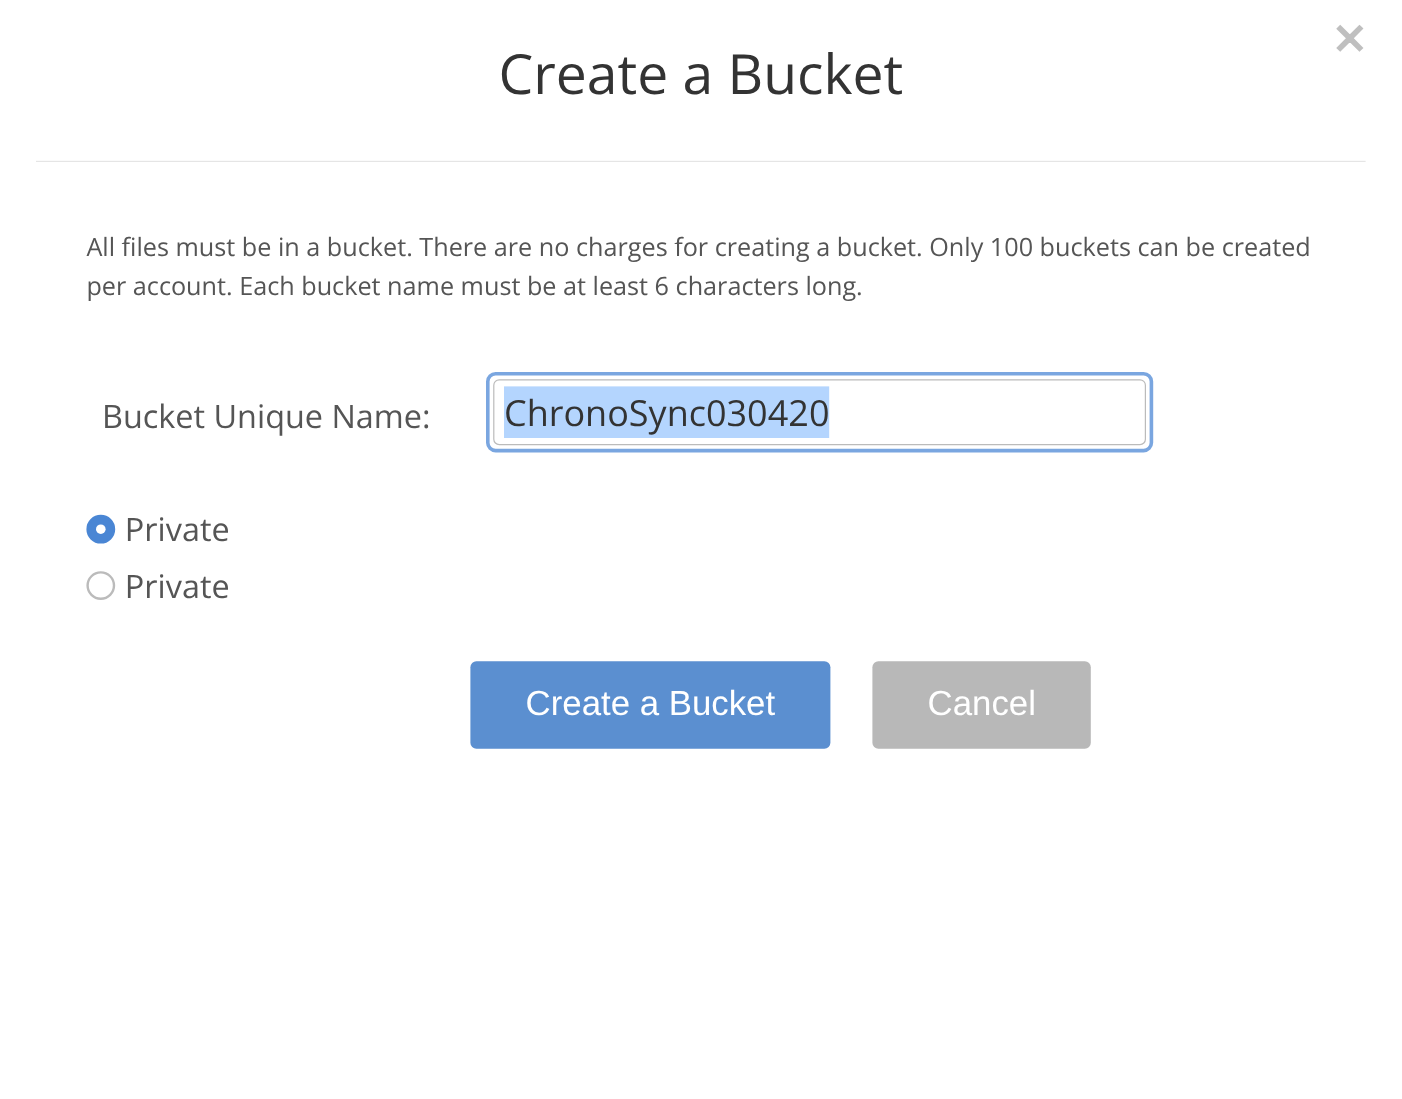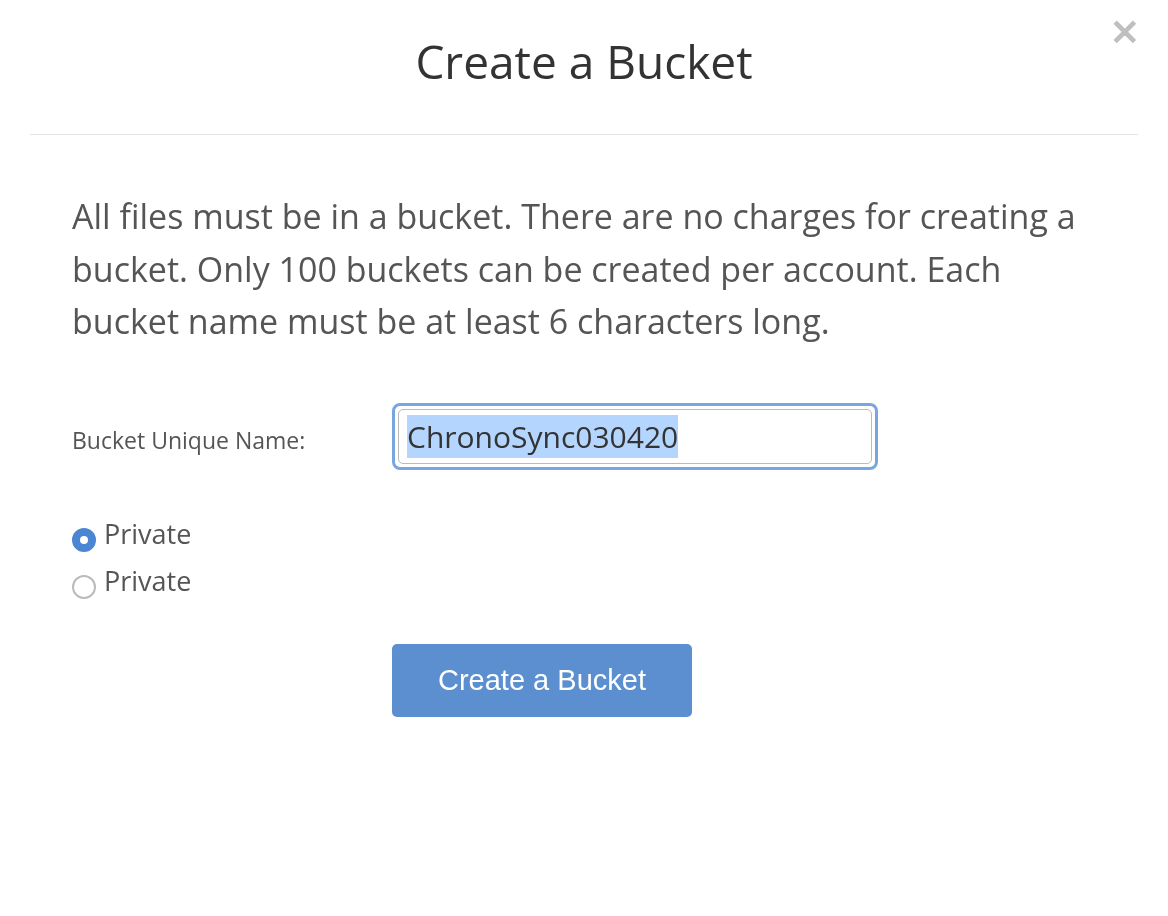--- a/index.html
+++ b/index.html
@@ -34,63 +34,64 @@
     }
     hr.divider {
       border: none;
       border-top: 1px solid #e5e5e5;
       margin: 0 30px;
     }
     .body {
       padding: 55px 72px 0 72px;
     }
     .description {
-      font-size: 34px;
+      font-size: 21px;
       line-height: 1.55;
       color: #555;
       margin-bottom: 55px;
     }
     .form-row {
       display: flex;
       align-items: flex-start;
       margin-bottom: 45px;
     }
     .form-row.align-center { align-items: center; }
     .label {
       width: 320px;
-      font-size: 23px;
+      font-size: 27px;
       color: #555;
       flex-shrink: 0;
       padding-top: 6px;
+      margin-left: 13px;
     }
     .input-wrap {
       position: relative;
       border: 3px solid #7aa6e0;
       border-radius: 8px;
       padding: 3px;
       display: inline-block;
     }
     .input-inner {
       border: 1px solid #bbb;
       border-radius: 5px;
       padding: 6px 8px;
       display: inline-block;
-      width: 474px;
+      width: 544px;
     }
     .input-text {
       font-size: 30px;
       color: #333;
       background: #b4d5fe;
       padding: 1px 0;
       display: inline;
     }
     .radios { display: flex; flex-direction: column; gap: 10px; }
     .radio-row {
       display: flex;
-      align-items: flex-end;
+      align-items: center;
       font-size: 27px;
       color: #555;
       cursor: pointer;
     }
     .radio-btn {
       width: 24px; height: 24px;
       border: 2px solid #bbb;
       border-radius: 50%;
       margin-right: 8px;
       display: inline-flex;
@@ -158,16 +159,17 @@
         </label>
         <label class="radio-row">
           <span class="radio-btn"></span>
           <span>Private</span>
         </label>
       </div>
     </div>
 
     <div class="actions">
       <button class="btn primary">Create a Bucket</button>
+      <button class="btn secondary">Cancel</button>
     </div>
 
   </div>
 </div>
 
 </body></html>

